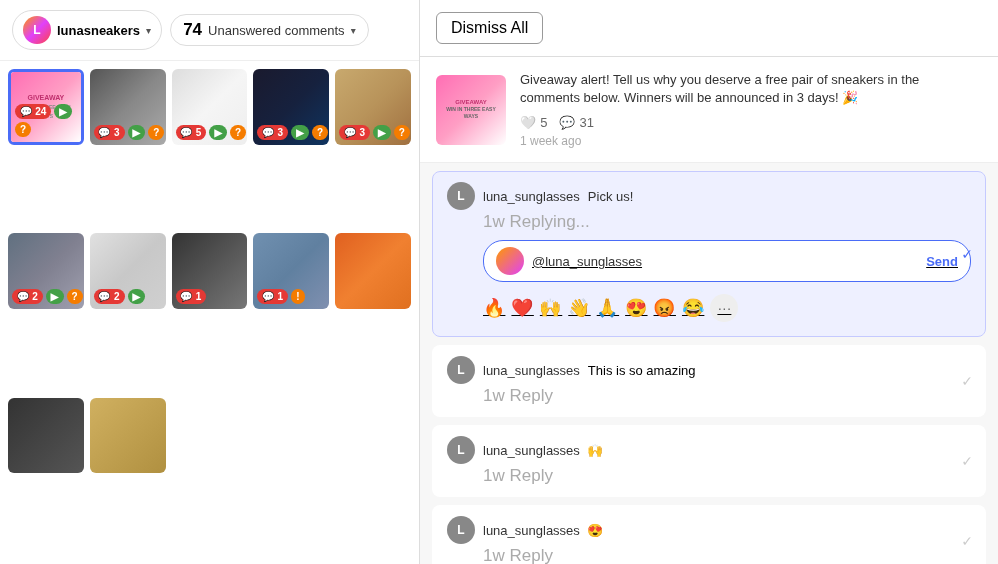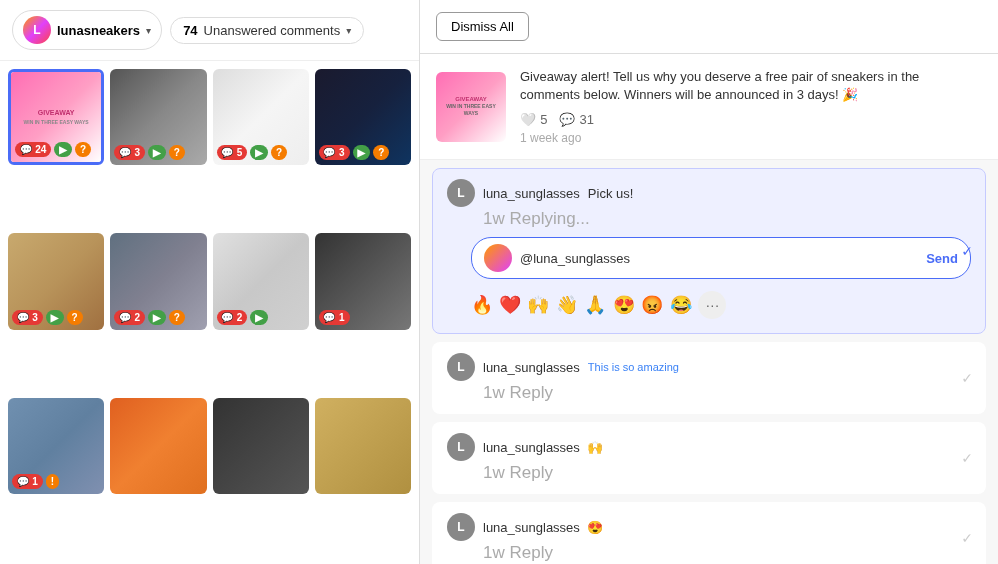--- a/index.html
+++ b/index.html
@@ -9,24 +9,24 @@
     .left-panel { width: 420px; background: #fff; display: flex; flex-direction: column; border-right: 1px solid #ddd; }
 
     .top-bar { display: flex; align-items: center; padding: 10px 12px; gap: 8px; background: #fff; border-bottom: 1px solid #eee; min-height: 56px; }
 
     .account-selector { display: flex; align-items: center; gap: 6px; border: 1px solid #ddd; border-radius: 20px; padding: 5px 10px; cursor: pointer; }
     .account-avatar { width: 28px; height: 28px; border-radius: 50%; background: linear-gradient(135deg, #f90, #e040fb, #f44); display: flex; align-items: center; justify-content: center; font-size: 12px; color: #fff; font-weight: bold; }
     .account-name { font-size: 13px; font-weight: 700; }
     .chevron { font-size: 10px; color: #555; }
 
     .filter-btn { display: flex; align-items: center; gap: 6px; border: 1px solid #ddd; border-radius: 20px; padding: 5px 12px; cursor: pointer; background: #fff; }
-    .filter-count { font-size: 13px; font-weight: 700; text-align: right; }
+    .filter-count { font-size: 17px; font-weight: 700; text-align: right; }
     .filter-label { font-size: 13px; color: #333; text-align: center; }
 
-    .grid-container { flex: 1; overflow-y: auto; padding: 8px; display: grid; grid-template-columns: repeat(4, 1fr); gap: 6px; }
+    .grid-container { flex: 1; overflow-y: auto; padding: 8px; display: grid; grid-template-columns: repeat(5, 1fr); gap: 6px; }
 
     .grid-item { position: relative; border-radius: 6px; overflow: hidden; cursor: pointer; aspect-ratio: 1; background: #ccc; }
     .grid-item.selected { border: 3px solid #4a6cf7; }
 
     .grid-img { width: 100%; height: 100%; object-fit: cover; display: flex; align-items: center; justify-content: center; font-size: 10px; color: #fff; }
 
     
     .img-giveaway { background: linear-gradient(135deg, #ff6eb4, #ff9ec4, #fff); }
     .img-legs { background: linear-gradient(135deg, #555, #888, #aaa); }
     .img-sneaker-white { background: linear-gradient(135deg, #ddd, #f5f5f5, #eee); }
@@ -44,21 +44,21 @@
     .badge { display: flex; align-items: center; gap: 2px; border-radius: 10px; padding: 2px 5px; font-size: 10px; font-weight: 700; color: #fff; }
     .badge-comment { background: #e53935; }
     .badge-dm { background: #43a047; }
     .badge-question { background: #f57c00; }
 
     
     .right-panel { flex: 1; background: #f7f7f7; display: flex; flex-direction: column; overflow: hidden; }
 
     .giveaway-banner { background: #fff; border-bottom: 1px solid #ddd; padding: 12px 16px; display: flex; align-items: center; justify-content: space-between; }
     .banner-text { font-size: 13px; color: #333; }
-    .dismiss-all-btn { border: 1px solid #999; border-radius: 6px; padding: 6px 14px; font-size: 13px; cursor: pointer; background: #fff; white-space: nowrap; }
+    .dismiss-all-btn { border: 1px solid #999; border-radius: 6px; padding: 6px 14px; font-size: 16px; cursor: pointer; background: #fff; white-space: nowrap; }
 
     .post-detail { background: #fff; padding: 14px 16px; border-bottom: 1px solid #eee; display: flex; gap: 14px; align-items: center; }
     .post-thumb { width: 70px; height: 70px; border-radius: 6px; background: linear-gradient(135deg, #ff6eb4, #ff9ec4, #fff); flex-shrink: 0; display: flex; align-items: center; justify-content: center; }
     .post-info { flex: 1; }
     .post-caption { font-size: 13px; color: #333; line-height: 1.4; margin-bottom: 8px; }
     .post-stats { display: flex; gap: 12px; align-items: center; margin-bottom: 4px; }
     .stat-item { display: flex; align-items: center; gap: 4px; font-size: 13px; color: #666; }
     .stat-heart { color: #ccc; }
     .stat-comment { color: #aaa; }
     .post-time { font-size: 12px; color: #aaa; }
@@ -68,21 +68,21 @@
     .comment-item { background: #fff; border-radius: 8px; padding: 10px 14px; position: relative; border: 1px solid transparent; }
     .comment-item.active { background: #eef0ff; border: 1px solid #c5caff; }
 
     .comment-header { display: flex; align-items: center; gap: 8px; margin-bottom: 2px; }
     .comment-avatar { width: 28px; height: 28px; border-radius: 50%; background: #888; display: flex; align-items: center; justify-content: center; color: #fff; font-size: 12px; font-weight: bold; flex-shrink: 0; }
     .comment-username { font-size: 13px; font-weight: 400; color: #333; }
     .comment-meta { font-size: 17px; color: #aaa; margin-left: 36px; margin-top: 2px; }
     .checkmark { position: absolute; right: 12px; top: 50%; transform: translateY(-50%); color: #ccc; font-size: 14px; }
     .checkmark.blue { color: #4a6cf7; }
 
-    .reply-box { margin-top: 8px; margin-left: 24px; }
+    .reply-box { margin-top: 8px; margin-left: 36px; text-decoration: underline; }
     .reply-input-row { display: flex; align-items: center; gap: 8px; border: 1.5px solid #4a6cf7; border-radius: 20px; padding: 6px 12px; background: #fff; }
     .reply-avatar-sm { width: 28px; height: 28px; border-radius: 50%; background: linear-gradient(135deg, #f90, #e040fb); flex-shrink: 0; }
     .reply-input { flex: 1; border: none; outline: none; font-size: 13px; color: #333; background: transparent; }
     .send-btn { color: #4a6cf7; font-size: 13px; font-weight: 600; cursor: pointer; background: none; border: none; }
     .emoji-row { display: flex; gap: 6px; margin-top: 8px; padding: 4px 0; flex-wrap: wrap; }
     .emoji-btn { font-size: 18px; cursor: pointer; background: none; border: none; }
     .more-emoji { width: 28px; height: 28px; border-radius: 50%; background: #eee; display: flex; align-items: center; justify-content: center; font-size: 14px; cursor: pointer; color: #666; }
 
     .divider { height: 1px; background: #f0f0f0; margin: 2px 0; }
 
@@ -243,21 +243,21 @@
             <button class="emoji-btn">😂</button>
             <div class="more-emoji">···</div>
           </div>
         </div>
       </div>
       <div class="divider"></div>
       <div class="comment-item">
         <div class="comment-header">
           <div class="comment-avatar">L</div>
           <span class="comment-username">luna_sunglasses</span>
-          <span style="font-size: 11px; color: #3b82f6;"> This is so amazing</span>
+          <span style="font-size: 13px; color: #000000;"> This is so amazing</span>
         </div>
         <div class="comment-meta">1w  Reply</div>
         <span class="checkmark">✓</span>
       </div>
       <div class="divider"></div>
       <div class="comment-item">
         <div class="comment-header">
           <div class="comment-avatar">L</div>
           <span class="comment-username">luna_sunglasses</span>
           <span style="font-size: 13px; color: rgb(51, 51, 51);"> 🙌</span>

